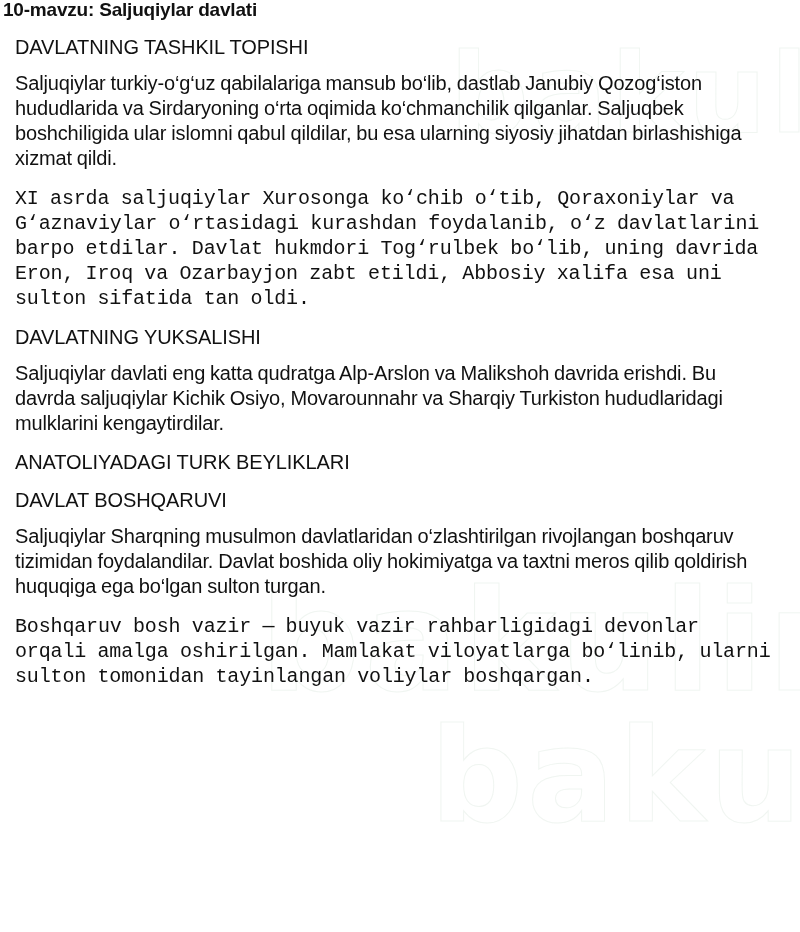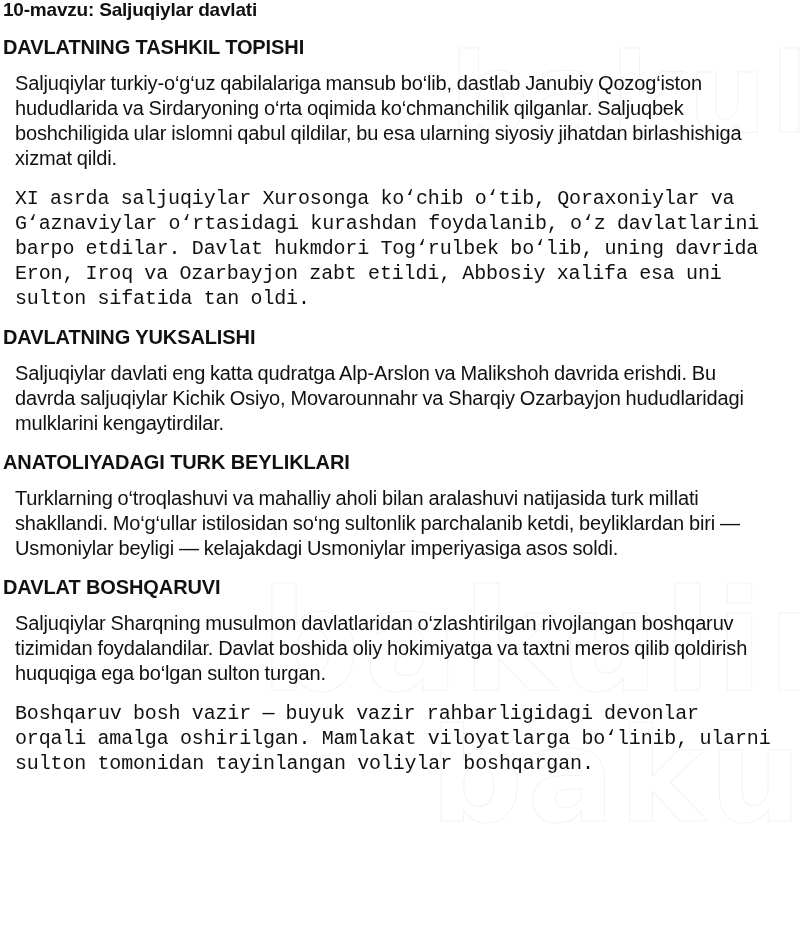--- a/index.html
+++ b/index.html
@@ -36,24 +36,24 @@
       padding: 0 12px 0 3px;
     }
     .doc-title {
       font-weight: bold;
       font-size: 19px;
       line-height: 22px;
       margin: -1px 0 0 0;
       letter-spacing: -0.2px;
     }
     .section-heading {
-      font-weight: bold;
+      font-weight: normal;
       font-size: 20px;
       line-height: 24px;
-      margin: 0;
+      margin: 12px;
       letter-spacing: -0.1px;
     }
     .section { margin-top: 14px; }
     .section:first-of-type { margin-top: 14px; }
     .para {
       font-size: 20px;
       line-height: 25px;
       margin: 12px;
       letter-spacing: -0.15px;
       word-spacing: -0.5px;
@@ -73,26 +73,25 @@
   <h1 class="doc-title">10-mavzu: Saljuqiylar davlati</h1>
 
   <div class="section">
     <h2 class="section-heading">DAVLATNING TASHKIL TOPISHI</h2>
     <p class="para">Saljuqiylar turkiy-o‘g‘uz qabilalariga mansub bo‘lib, dastlab Janubiy Qozog‘iston hududlarida va Sirdaryoning o‘rta oqimida ko‘chmanchilik qilganlar. Saljuqbek boshchiligida ular islomni qabul qildilar, bu esa ularning siyosiy jihatdan birlashishiga xizmat qildi.</p>
     <p class="para">XI asrda saljuqiylar Xurosonga ko‘chib o‘tib, Qoraxoniylar va G‘aznaviylar o‘rtasidagi kurashdan foydalanib, o‘z davlatlarini barpo etdilar. Davlat hukmdori Tog‘rulbek bo‘lib, uning davrida Eron, Iroq va Ozarbayjon zabt etildi, Abbosiy xalifa esa uni sulton sifatida tan oldi.</p>
   </div>
 
   <div class="section">
     <h2 class="section-heading">DAVLATNING YUKSALISHI</h2>
-    <p class="para">Saljuqiylar davlati eng katta qudratga Alp-Arslon va Malikshoh davrida erishdi. Bu davrda saljuqiylar Kichik Osiyo, Movarounnahr va Sharqiy Ozarbayjon hududlaridagi mulklarini kengaytirdilar.</p>
+    <p class="para">Saljuqiylar davlati eng katta qudratga Alp-Arslon va Malikshoh davrida erishdi. Bu davrda saljuqiylar Kichik Osiyo, Movarounnahr va Sharqiy Turkiston hududlaridagi mulklarini kengaytirdilar.</p>
   </div>
 
   <div class="section">
     <h2 class="section-heading">ANATOLIYADAGI TURK BEYLIKLARI</h2>
-    <p class="para">Turklarning o‘troqlashuvi va mahalliy aholi bilan aralashuvi natijasida turk millati shakllandi. Mo‘g‘ullar istilosidan so‘ng sultonlik parchalanib ketdi, beyliklardan biri — Usmoniylar beyligi — kelajakdagi Usmoniylar imperiyasiga asos soldi.</p>
   </div>
 
   <div class="section">
     <h2 class="section-heading">DAVLAT BOSHQARUVI</h2>
     <p class="para">Saljuqiylar Sharqning musulmon davlatlaridan o‘zlashtirilgan rivojlangan boshqaruv tizimidan foydalandilar. Davlat boshida oliy hokimiyatga va taxtni meros qilib qoldirish huquqiga ega bo‘lgan sulton turgan.</p>
     <p class="para">Boshqaruv bosh vazir — buyuk vazir rahbarligidagi devonlar orqali amalga oshirilgan. Mamlakat viloyatlarga bo‘linib, ularni sulton tomonidan tayinlangan voliylar boshqargan.</p>
   </div>
 </div>
 
 </body></html>

